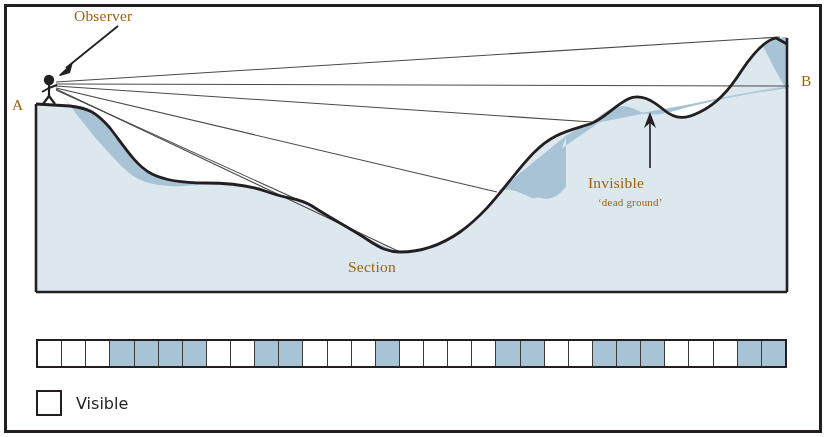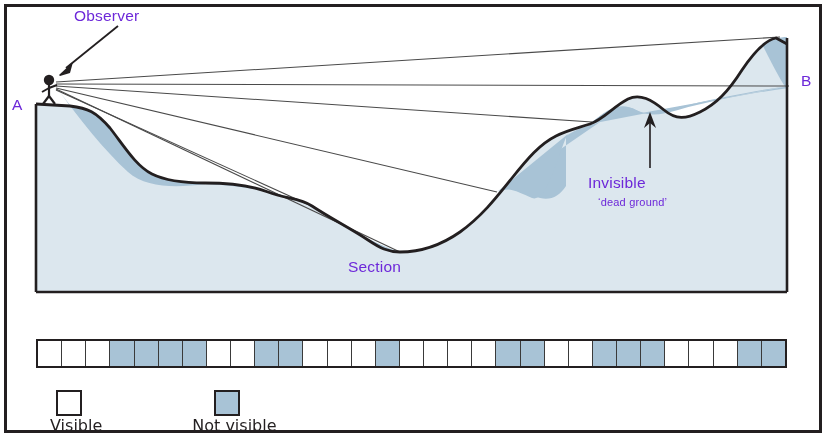--- a/index.html
+++ b/index.html
@@ -30,22 +30,22 @@
   }
   .svg-layer {
     position: absolute;
     left: 0;
     top: 0;
     width: 826px;
     height: 437px;
   }
   .label-text {
     position: absolute;
-    font-family: Liberation Sans, sans-serif;
-    color: #6d28d9;
+    font-family: Liberation Serif, serif;
+    color: #a16207;
     white-space: nowrap;
     letter-spacing: 0.2px;
   }
   #label-observer {
     left: 74px;
     top: 7px;
     font-size: 15.5px;
   }
   #label-a {
     left: 12px;
@@ -107,21 +107,20 @@
     position: absolute;
     left: 36px;
     top: 390px;
     display: flex;
     align-items: center;
     gap: 0px;
   }
   .legend-item {
     display: flex;
     align-items: center;
-    flex-direction: column;
   }
   .legend-item.first { margin-right: 76px; }
   .legend-swatch {
     width: 26px;
     height: 26px;
     border: 2.5px solid #231f20;
     box-sizing: border-box;
   }
   .legend-label {
     margin-left: 14px;
@@ -315,18 +314,14 @@
       <div class="matrix-cell cell-visible"></div>
       <div class="matrix-cell cell-notvisible"></div>
       <div class="matrix-cell cell-notvisible"></div>
     </div>
 
   <div class="legend">
     <div class="legend-item first">
       <span class="legend-swatch cell-visible"></span>
       <span class="legend-label">Visible</span>
     </div>
-    <div class="legend-item">
-      <span class="legend-swatch cell-notvisible"></span>
-      <span class="legend-label">Not visible</span>
-    </div>
   </div>
 </div>
 
 </body></html>

